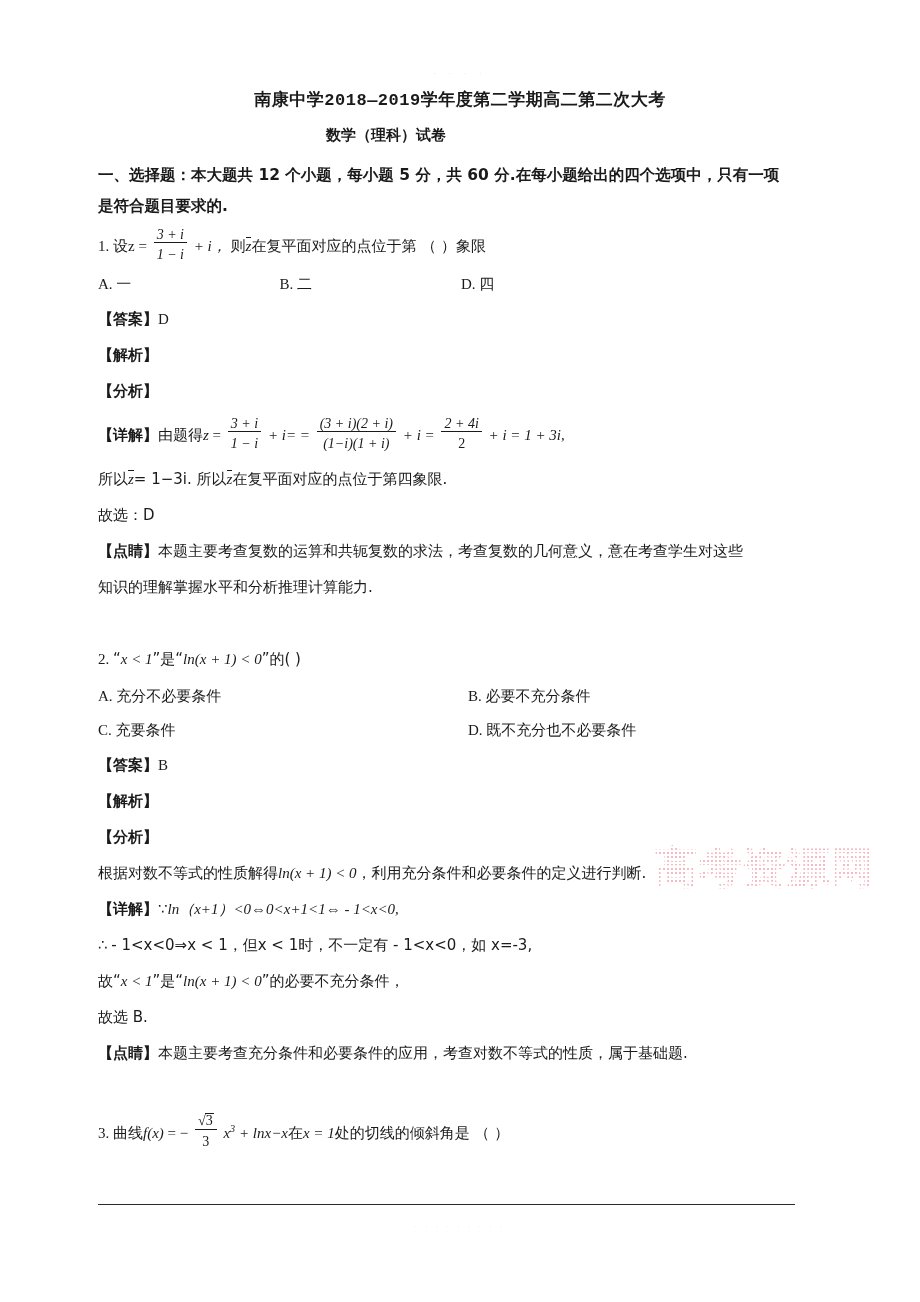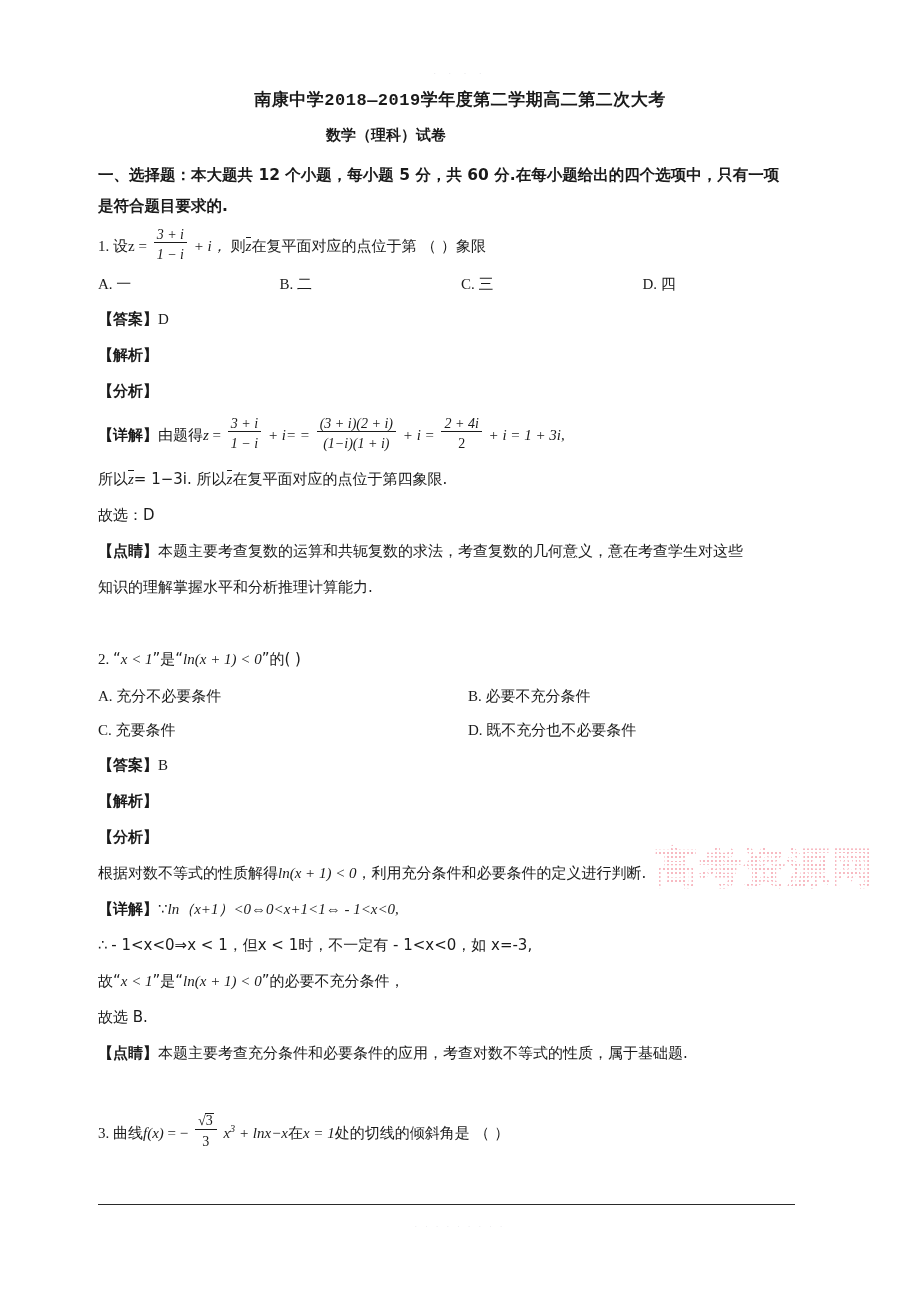--- a/index.html
+++ b/index.html
@@ -210,24 +210,20 @@
     <div class="opts four">
       <div>
         <span>A.</span>
         <span class="cjk">一</span>
       </div>
       <div>
         <span>B.</span>
         <span class="cjk">二</span>
       </div>
       <div>
-        <span>C.</span>
-        <span class="cjk">三</span>
-      </div>
-      <div>
         <span>D.</span>
         <span class="cjk">四</span>
       </div>
     </div>
 
     <div class="line">
       <span class="bk">【答案】</span><span>D</span>
     </div>
 
     <div class="line">

